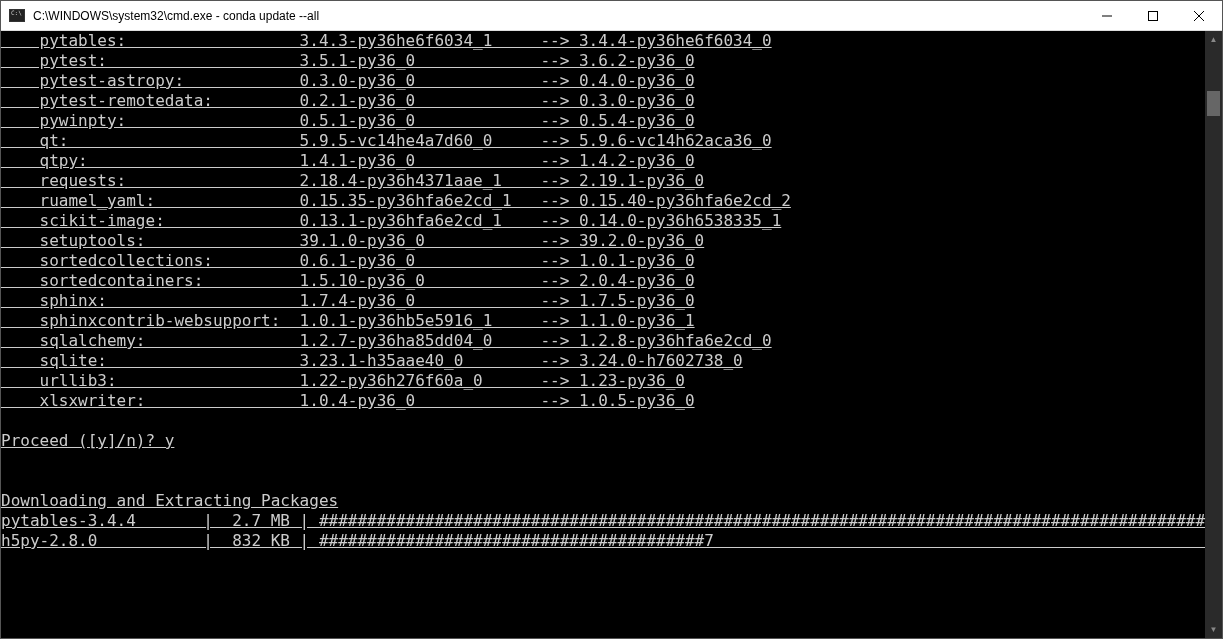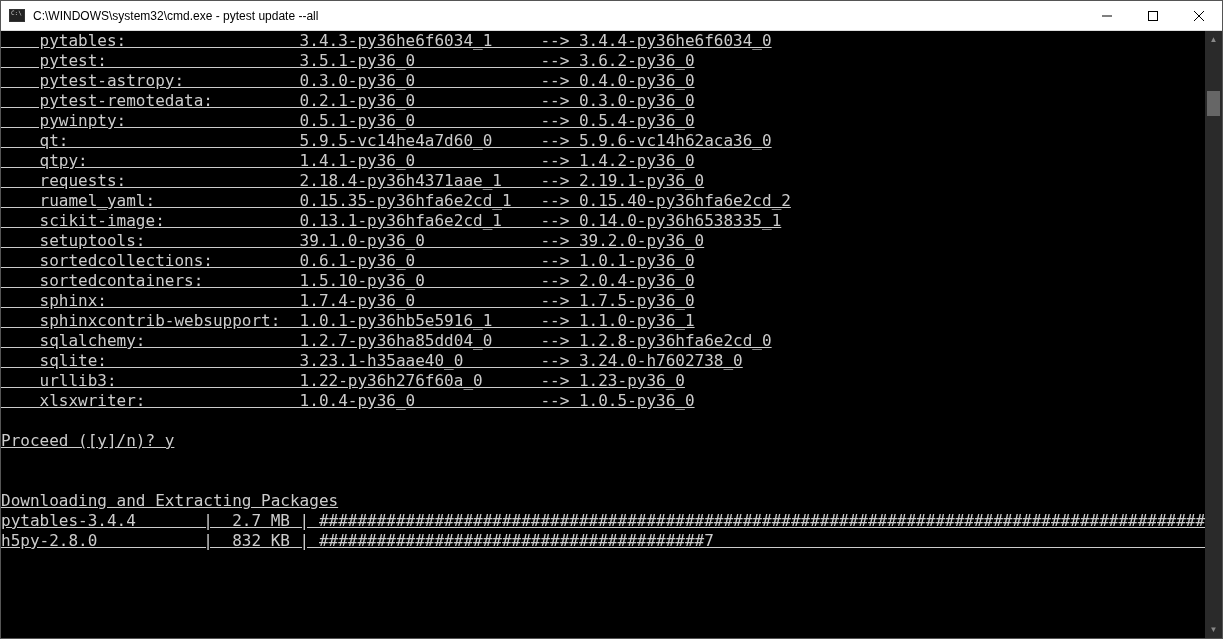--- a/index.html
+++ b/index.html
@@ -105,21 +105,21 @@
     }
     .scroll-arrow.up { position: absolute; top: 0; }
     .scroll-arrow.down { position: absolute; bottom: 0; }
   </style>
 </head>
 <body>
 
 <div class="window">
   <div class="titlebar">
     <div class="titlebar-icon"></div>
-    <div class="titlebar-text">C:\WINDOWS\system32\cmd.exe - pytest  update --all</div>
+    <div class="titlebar-text">C:\WINDOWS\system32\cmd.exe - conda  update --all</div>
     <div class="win-controls">
       <div class="win-btn">
         <svg viewBox="0 0 10 10">
             <line x1="0" y1="5" x2="10" y2="5" stroke="#000" stroke-width="1"></line>
           </svg>
       </div>
       <div class="win-btn">
         <svg viewBox="0 0 10 10">
             <rect x="0.5" y="0.5" width="9" height="9" fill="none" stroke="#000" stroke-width="1"></rect>
           </svg>

